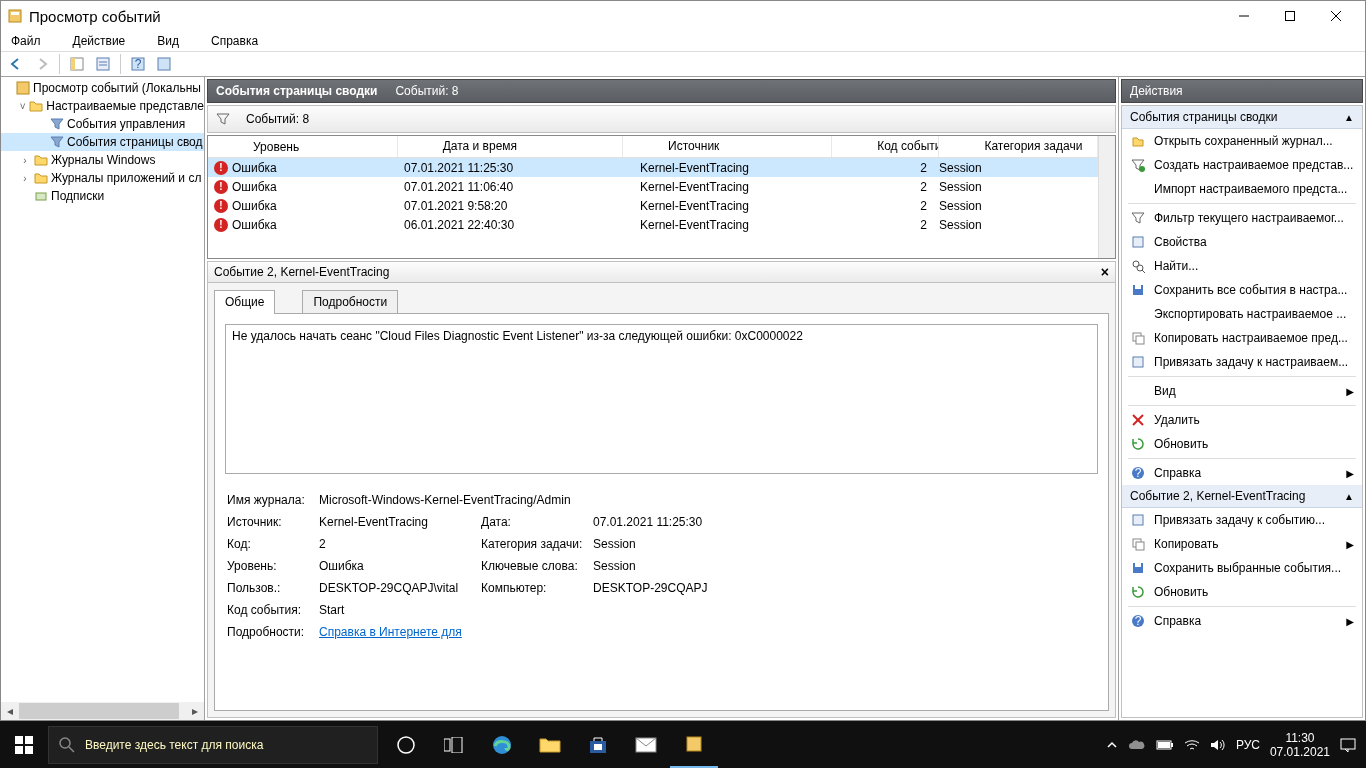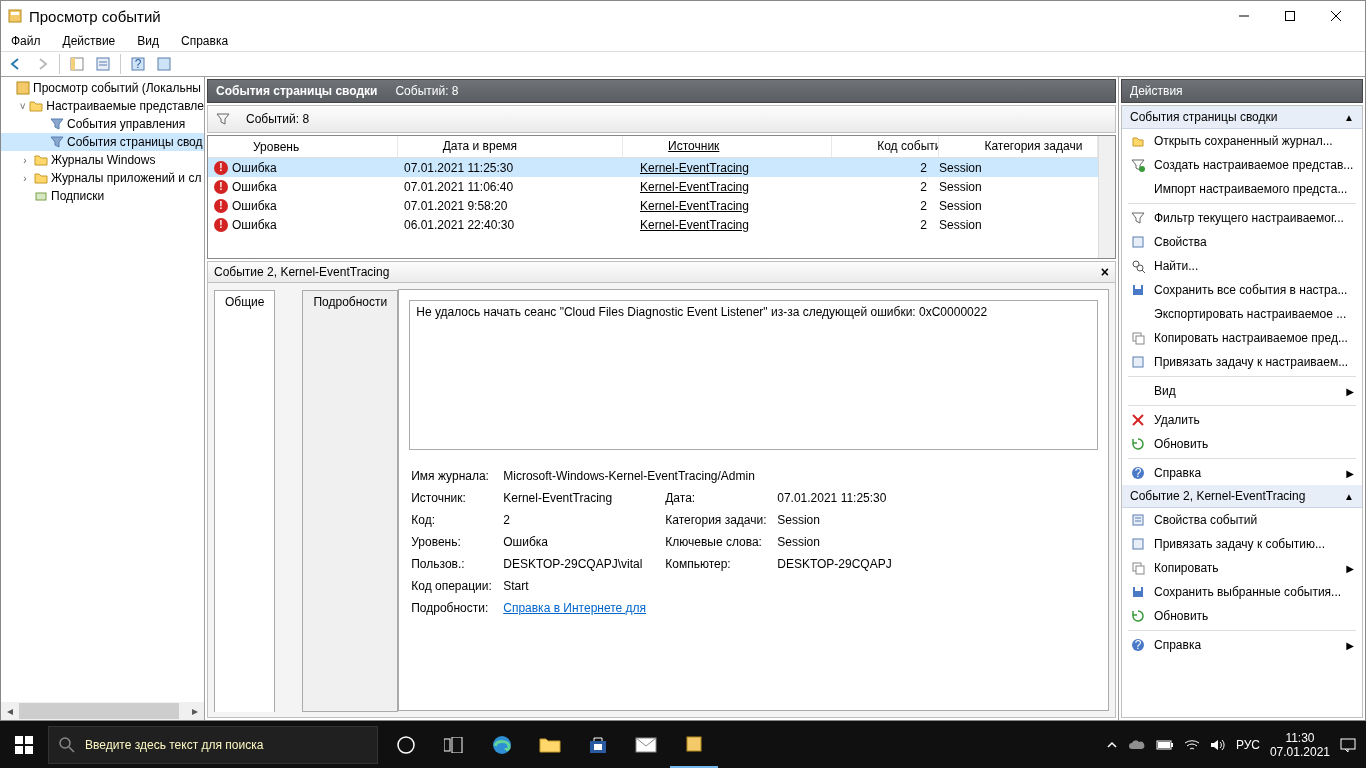--- a/index.html
+++ b/index.html
@@ -3,21 +3,21 @@
 <meta charset="utf-8">
 <style>
 * { box-sizing: border-box; margin: 0; padding: 0; font-family: "Segoe UI", Tahoma, sans-serif; font-size: 12px; }
 html, body { width: 1366px; height: 768px; overflow: hidden; background: #fff; }
 .window { width: 1366px; height: 721px; display: flex; flex-direction: column; border: 1px solid #888; background: #fff; }
 .titlebar { height: 30px; display: flex; align-items: center; padding: 0 6px; background: #fff; }
 .titlebar .icon { width: 16px; height: 16px; margin-right: 6px; }
 .titlebar .title { flex: 1; font-size: 15px; }
 .winbtns { display: flex; }
 .winbtn { width: 46px; height: 30px; display: flex; align-items: center; justify-content: center; }
-.menubar { height: 20px; display: flex; align-items: center; padding: 0 6px; gap: 14px; }
+.menubar { height: 20px; display: flex; align-items: center; padding: 0 6px; gap: 24px; }
 .menubar span { padding: 2px 4px; }
 .toolbarrow { height: 26px; display: flex; align-items: center; padding: 0 4px; gap: 4px; border-top: 1px solid #ddd; border-bottom: 1px solid #a0a0a0; }
 .tbtn { width: 22px; height: 22px; display: flex; align-items: center; justify-content: center; border: 1px solid transparent; }
 .hr-sep { width: 1px; height: 20px; background: #ccc; margin: 0 2px; }
 .body3 { flex: 1; display: flex; min-height: 0; }
 .leftpane { width: 204px; border-right: 1px solid #a0a0a0; display:flex; flex-direction:column; overflow: hidden; }
 .tree { flex:1; overflow: hidden; padding: 2px 0; white-space: nowrap; background:#fff;}
 .treeitem { display: flex; align-items: center; height: 18px; gap: 2px; }
 .treeitem .exp { width: 12px; text-align: center; color: #666; font-size: 10px; }
 .treeitem .ticon { width: 16px; height: 16px; display:flex;align-items:center;justify-content:center;}
@@ -33,27 +33,27 @@
 .filterbar { height: 28px; display: flex; align-items: center; padding: 0 8px; gap: 16px; background: linear-gradient(#fdfdfd,#eaeaea); border:1px solid #c0c0c0; margin: 0 2px 2px 2px; }
 .gridwrap { height: 124px; border:1px solid #888; margin: 0 2px; display:flex; }
 .grid { flex:1; overflow:hidden;}
 .gridhdr { display: flex; height: 22px; background: #fff; border-bottom: 1px solid #e0e0e0; }
 .gridhdr > div { padding: 3px 6px; border-right: 1px solid #e8e8e8; overflow:hidden; white-space:nowrap;margin-left:39px;}
 .gridrow { display: flex; height: 19px; align-items:center;}
 .gridrow.sel { background: #cce8ff; }
 .gridrow > div { padding: 1px 6px; overflow:hidden; white-space:nowrap;}
 .c-lvl{width:190px; display:flex; align-items:center; gap:4px;}
 .c-date{width:236px;}
-.c-src{width:215px;text-decoration:underline;}
+.c-src{width:215px;}
 .c-code{width:84px; text-align:right; padding-right:10px;}
 .c-cat{width:150px;}
 .vscroll{width:17px;background:#f0f0f0;border-left:1px solid #ddd;}
 .detailhdr { height: 22px; background: linear-gradient(#fdfdfd,#eaeaea); border:1px solid #c0c0c0; margin: 2px 2px 0 2px; display:flex; align-items:center; padding: 0 6px; font-weight:normal;}
 .detailhdr .closex{margin-left:auto; font-weight:bold; font-size:14px;}
-.detailbody { flex:1; border:1px solid #c0c0c0; border-top:none; margin: 0 2px 2px 2px; background:#f4f4f4; padding: 6px; display:flex; flex-direction:row;}
+.detailbody { flex:1; border:1px solid #c0c0c0; border-top:none; margin: 0 2px 2px 2px; background:#f4f4f4; padding: 6px; display:flex; flex-direction:column;}
 .tabs { display:flex; }
 .tab { padding: 4px 10px; border:1px solid #aaa; background:#fff; border-bottom:none; position:relative; top:1px; z-index:2;}
 .tab.inactive { background:#f0f0f0; border-bottom:1px solid #aaa; z-index:0;margin-left:27px;}
 .tabcontent { flex:1; border:1px solid #aaa; background:#fff; padding:10px; display:flex; flex-direction:column;}
 .msgbox { height:150px; border:1px solid #aaa; padding:4px 6px; overflow:auto;}
 .propgrid { margin-top: 14px; font-size:12px;}
 .propgrid td { padding: 3px 8px 3px 0; vertical-align:top; white-space:nowrap;}
 .propgrid .lbl{width:90px;}
 .propgrid .v1{width:160px;}
 .propgrid .lbl2{width:110px;}
@@ -323,21 +323,21 @@
                   <td class="lbl2">Ключевые слова:</td>
                   <td>Session</td>
                 </tr>
             <tr>
                   <td class="lbl">Пользов.:</td>
                   <td class="v1">DESKTOP-29CQAPJ\vital</td>
                   <td class="lbl2">Компьютер:</td>
                   <td>DESKTOP-29CQAPJ</td>
                 </tr>
             <tr>
-                  <td class="lbl">Код операции:</td>
+                  <td class="lbl">Код события:</td>
                   <td colspan="3">Start</td>
                 </tr>
             <tr>
                   <td class="lbl">Подробности:</td>
                   <td colspan="3"><a class="link">Справка в Интернете для </a></td>
                 </tr>
           </tbody>
             </table>
         </div>
       </div>
@@ -471,30 +471,20 @@
 
         <div class="rp-section">
             <span>Событие 2, Kernel-EventTracing</span>
             <span class="chev">▲</span>
           </div>
         <div id="act2a">
             <div class="rp-item">
               <span class="rp-icon">
                 <svg width="14" height="14">
                   <rect x="2" y="2" width="10" height="10" fill="#e8eef7" stroke="#5a7fb0"></rect>
-                  <line x1="4" y1="5" x2="10" y2="5" stroke="#5a7fb0"></line>
-                  <line x1="4" y1="8" x2="10" y2="8" stroke="#5a7fb0"></line>
-                </svg>
-              </span>
-              <span>Свойства событий</span>
-            </div>
-            <div class="rp-item">
-              <span class="rp-icon">
-                <svg width="14" height="14">
-                  <rect x="2" y="2" width="10" height="10" fill="#e8eef7" stroke="#5a7fb0"></rect>
                 </svg>
               </span>
               <span>Привязать задачу к событию...</span>
             </div>
             <div class="rp-item">
               <span class="rp-icon">
                 <svg width="14" height="14">
                   <rect x="2" y="2" width="8" height="8" fill="#fff" stroke="#888"></rect>
                   <rect x="5" y="5" width="8" height="8" fill="#fff" stroke="#888"></rect>
                 </svg>

